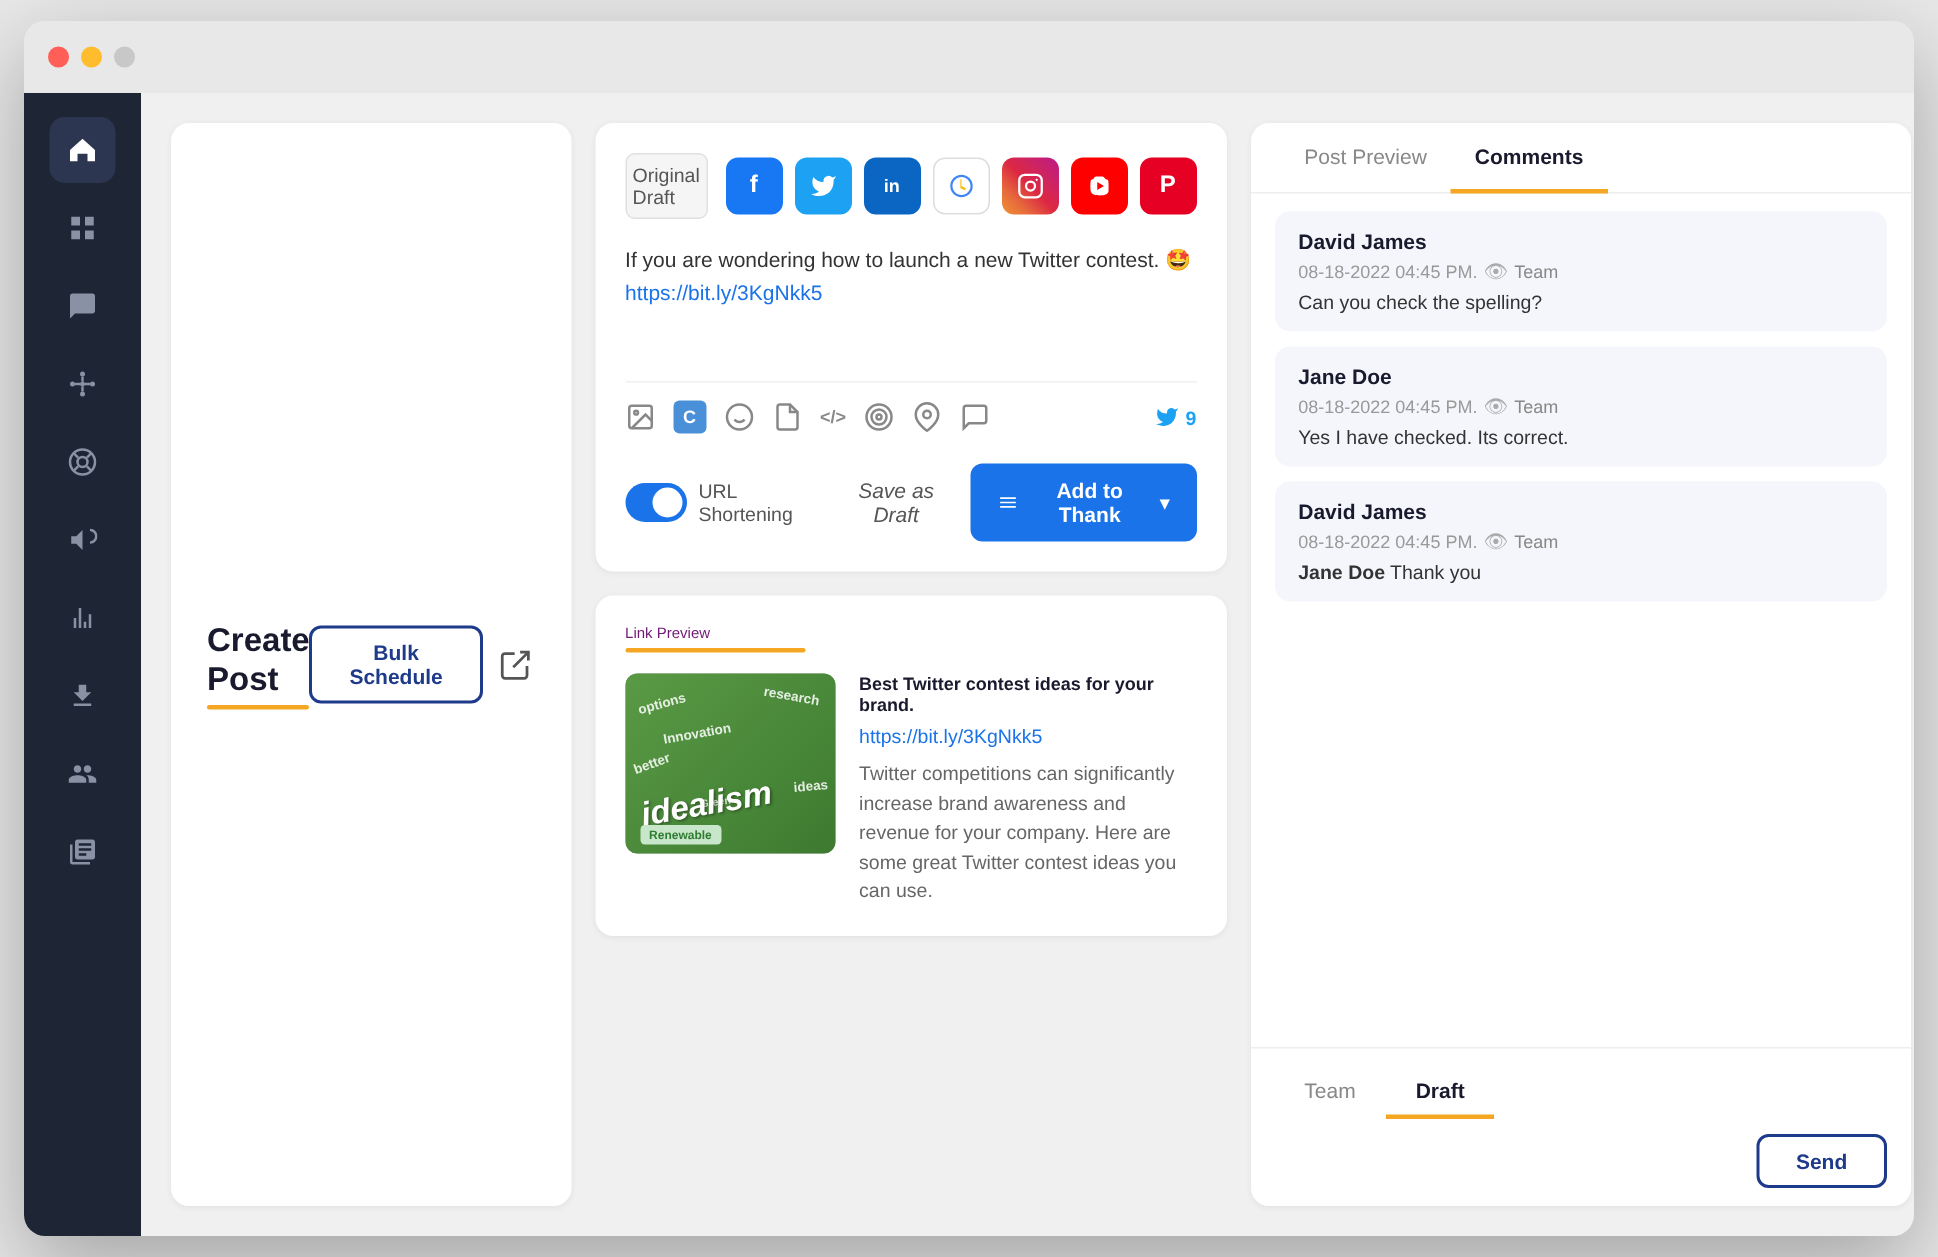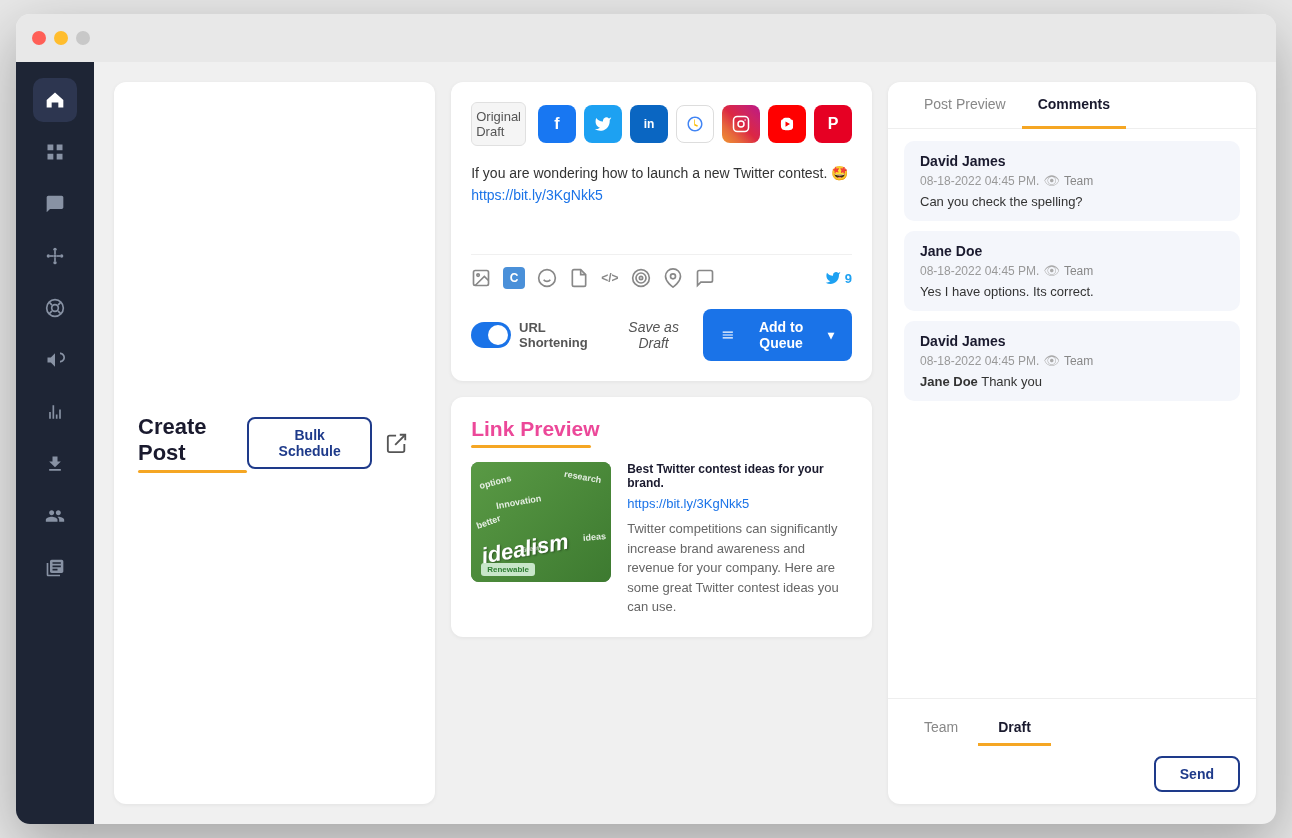--- a/index.html
+++ b/index.html
@@ -123,21 +123,21 @@
       gap: 16px;
       flex: 1;
     }
     .compose-column {
       flex: 1;
       display: flex;
       flex-direction: column;
       gap: 16px;
     }
     .preview-column {
-      width: 368px;
+      width: 440px;
       flex-shrink: 0;
       display: flex;
       flex-direction: column;
     }
     
     .compose-card {
       background: #fff;
       border-radius: 12px;
       padding: 20px;
       box-shadow: 0 1px 4px rgba(0,0,0,0.06);
@@ -192,21 +192,21 @@
       display: flex; align-items: center; gap: 4px;
       font-size: 13px; color: #1da1f2; font-weight: 600;
     }
     
     .compose-bottom {
       display: flex;
       align-items: center;
       gap: 12px;
       margin-top: 16px;
     }
-    .toggle-wrap { display: flex; align-items: center; gap: 8px; font-weight: bold; }
+    .toggle-wrap { display: flex; align-items: center; gap: 8px; }
     .toggle {
       width: 46px; height: 26px;
       background: #1a73e8;
       border-radius: 13px;
       position: relative;
       cursor: pointer;
     }
     .toggle-knob {
       width: 20px; height: 20px;
       background: #fff;
@@ -235,23 +235,23 @@
     }
     .add-queue-btn .chevron { font-size: 12px; }
     
     .link-preview-card {
       background: #fff;
       border-radius: 12px;
       padding: 20px;
       box-shadow: 0 1px 4px rgba(0,0,0,0.06);
     }
     .link-preview-title {
-      font-size: 21px;
-      font-weight: 700;
-      color: #ec4899;
+      font-size: 10px;
+      font-weight: 400;
+      color: #701a75;
       margin-bottom: 4px;
     }
     .link-preview-underline {
       height: 3px;
       background: #f5a623;
       width: 120px;
       border-radius: 2px;
       margin-bottom: 14px;
     }
     .link-preview-content {
@@ -603,21 +603,21 @@
                 <div class="toggle">
                   <div class="toggle-knob"></div>
                 </div>
                 <span class="toggle-label">URL Shortening</span>
               </div>
               <button class="save-draft-btn">Save as Draft</button>
               <button class="add-queue-btn">
                 <svg width="16" height="16" viewBox="0 0 24 24" fill="white">
                     <path d="M3 18h18v-2H3v2zm0-5h18v-2H3v2zm0-7v2h18V6H3z"></path>
                   </svg>
-                <span>Add to Queue</span>
+                <span>Add to Thank</span>
                 <span class="chevron">▾</span>
               </button>
             </div>
           </div>
 
           <div class="link-preview-card">
             <div>
               <div class="link-preview-title">Link Preview</div>
               <div class="link-preview-underline"></div>
             </div>
@@ -667,21 +667,21 @@
                 <div class="comment-text">Can you check the spelling?</div>
               </div>
 
               <div class="comment-card">
                 <div class="comment-author">Jane Doe</div>
                 <div class="comment-meta">
                   <span>08-18-2022 04:45 PM.</span>
                   <span class="eye-icon">👁</span>
                   <span class="team-label">Team</span>
                 </div>
-                <div class="comment-text">Yes I have options. Its correct.</div>
+                <div class="comment-text">Yes I have checked. Its correct.</div>
               </div>
 
               <div class="comment-card">
                 <div class="comment-author">David James</div>
                 <div class="comment-meta">
                   <span>08-18-2022 04:45 PM.</span>
                   <span class="eye-icon">👁</span>
                   <span class="team-label">Team</span>
                 </div>
                 <div class="comment-text">

